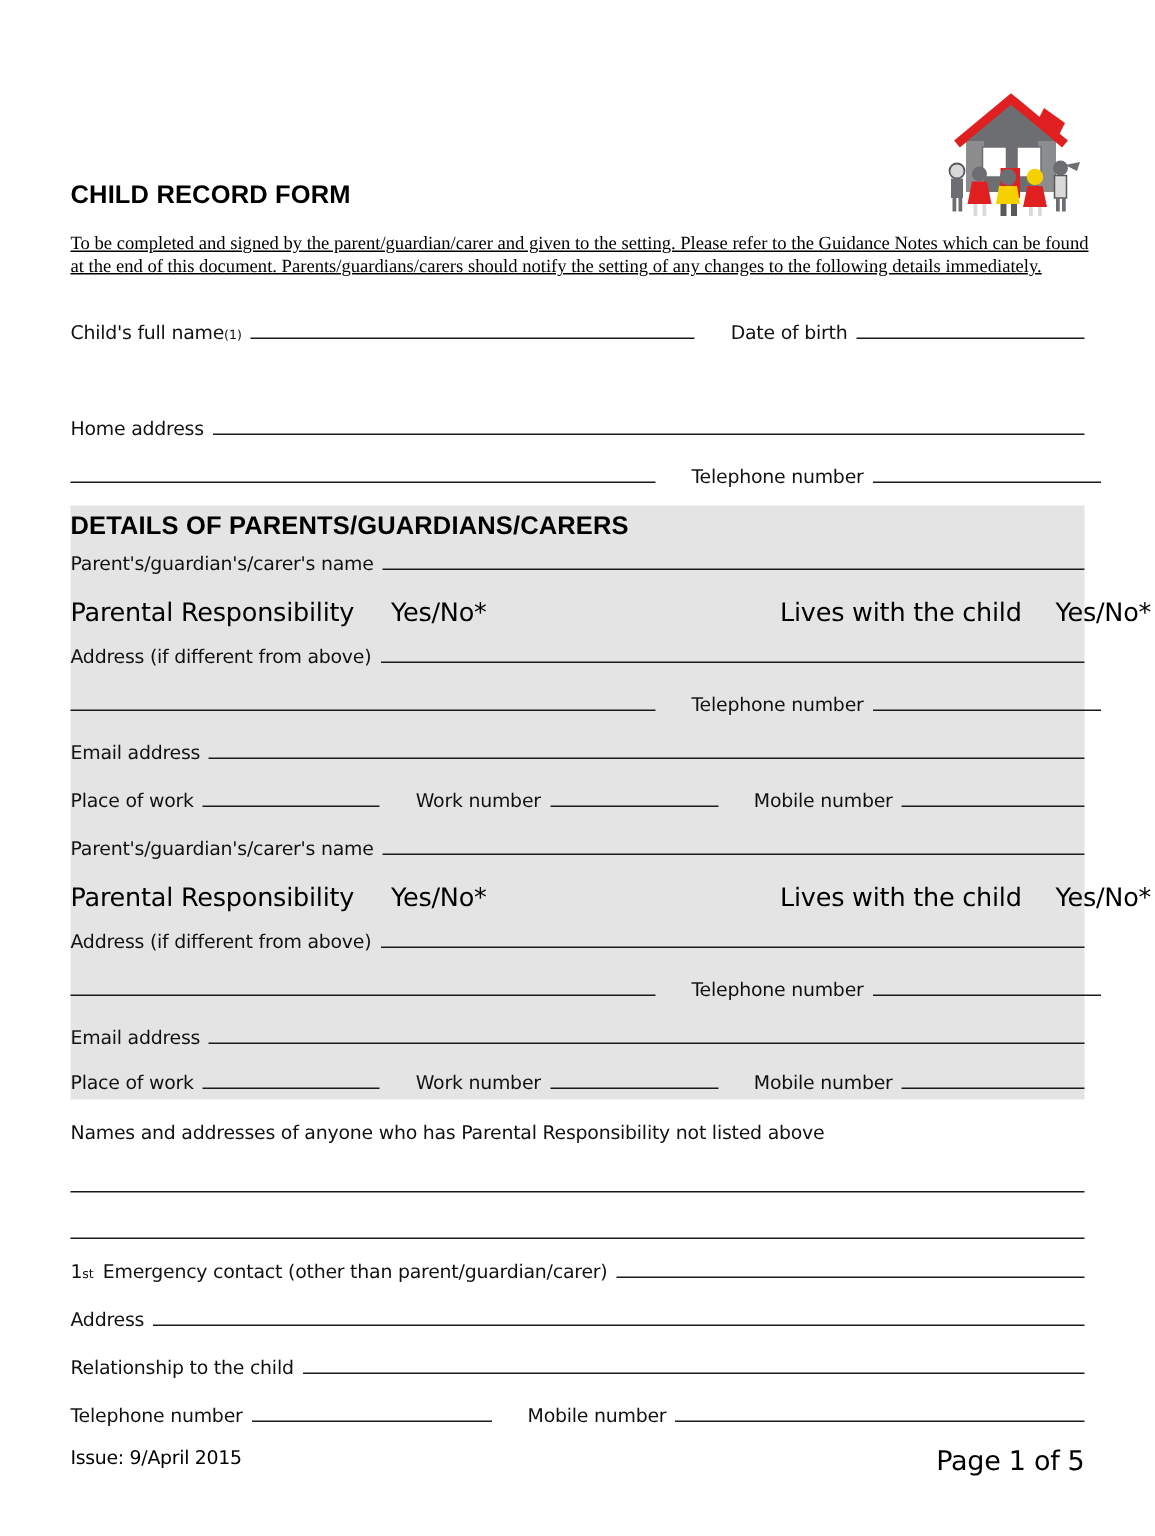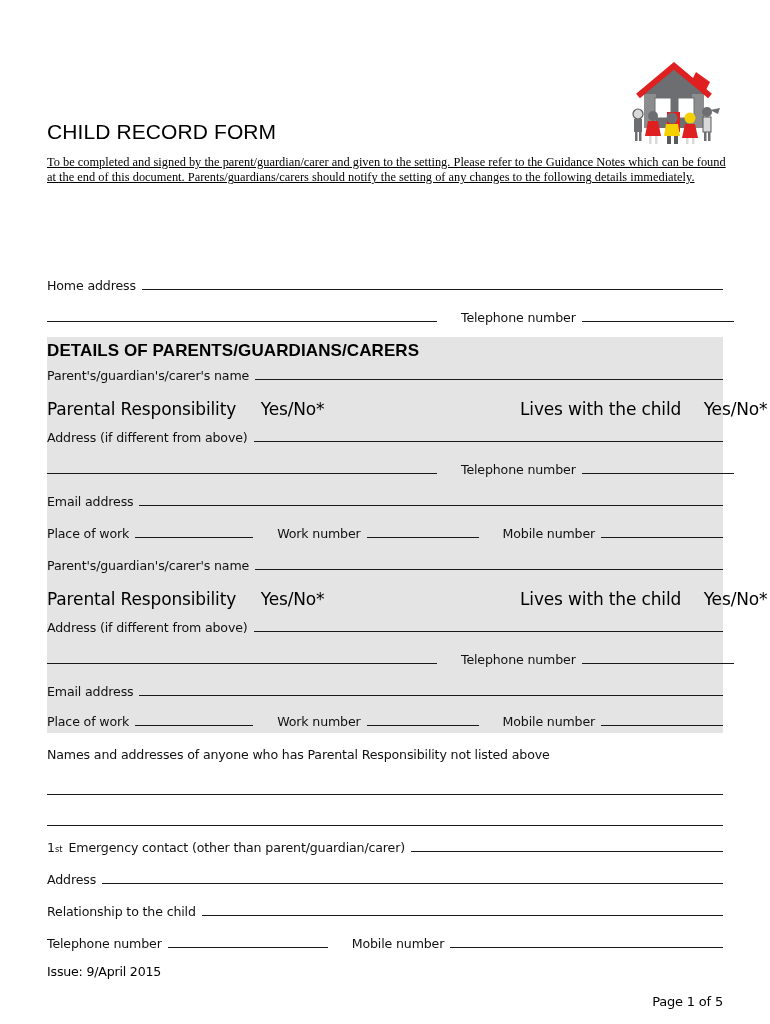--- a/index.html
+++ b/index.html
@@ -32,22 +32,22 @@
     width: 104px;
     height: 100px;
   }
 
   
   .form-title {
     position: absolute;
     left: 47px;
     top: 120px;
     font-family: "Liberation Sans", sans-serif;
-    font-weight: normal;
-    font-size: 21px;
+    font-weight: bold;
+    font-size: 17px;
     letter-spacing: 0.1px;
     color: #000;
     white-space: nowrap;
   }
 
   
   .intro {
     position: absolute;
     left: 47px;
     top: 155px;
@@ -145,24 +145,23 @@
     font-weight: normal;
     font-size: 12.6px;
     letter-spacing: -0.2px;
     white-space: nowrap;
   }
   .footer-right {
     position: absolute;
     right: 47px;
     top: 964px;
     font-family: "DejaVu Sans", sans-serif;
-    font-size: 13px;
+    font-size: 18px;
     letter-spacing: -0.2px;
     white-space: nowrap;
-    margin-top: 30px;
   }
 </style>
 </head>
 <body>
 
 <div class="page">
 
   <div class="logo">
     <svg viewBox="0 0 104 100" width="104" height="100" aria-hidden="true">
 
@@ -218,20 +217,30 @@
         <rect x="82" y="86" width="2.5" height="9" fill="#6d6e71"></rect>
         <rect x="86" y="86" width="2.5" height="9" fill="#6d6e71"></rect>
       </g>
     </svg>
   </div>
 
   <div class="form-title">CHILD RECORD FORM</div>
 
   <div class="intro">To be completed and signed by the parent/guardian/carer and given to the setting.  Please refer to the Guidance Notes which can be found at the end of this document.  Parents/guardians/carers should notify the setting of any changes to the following details immediately.</div>
 
+  <div class="row" style="top:214px;">
+    <span class="lbl">Child's full name</span>
+    <sup class="small">(1)</sup>
+    <span class="gap"></span>
+    <span class="rule"></span>
+    <span class="spacer-md"></span>
+    <span class="lbl">Date of birth</span>
+    <span class="gap"></span>
+    <span class="rule fixed-tel"></span>
+  </div>
 
 
   <div class="row" style="top:278px;">
     <span class="lbl">Home address</span>
     <span class="gap"></span>
     <span class="rule"></span>
   </div>
 
   <div class="row" style="top:310px;">
     <span class="rule" style="flex:0 0 390px;"></span>

